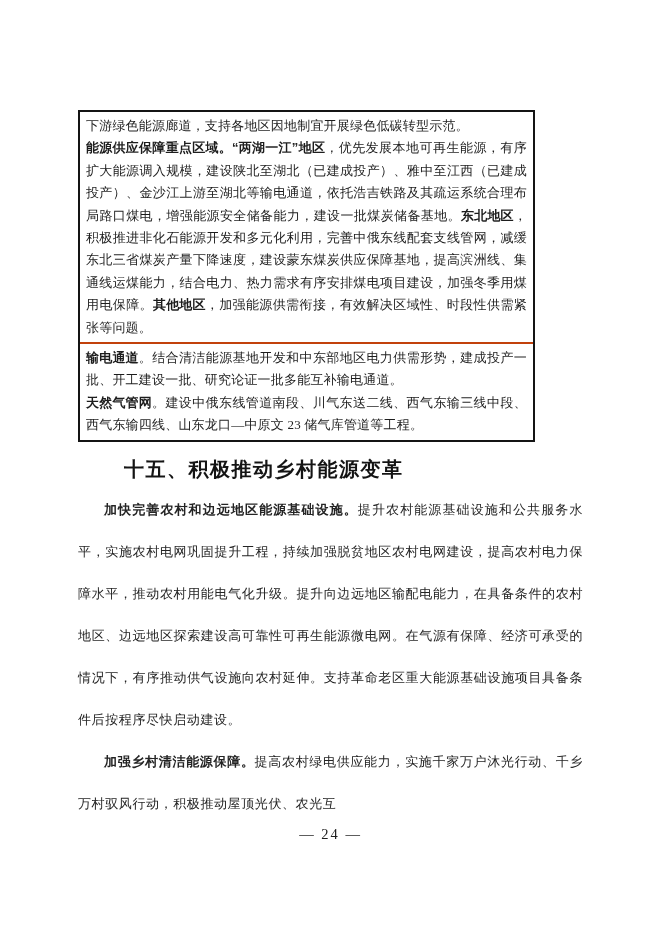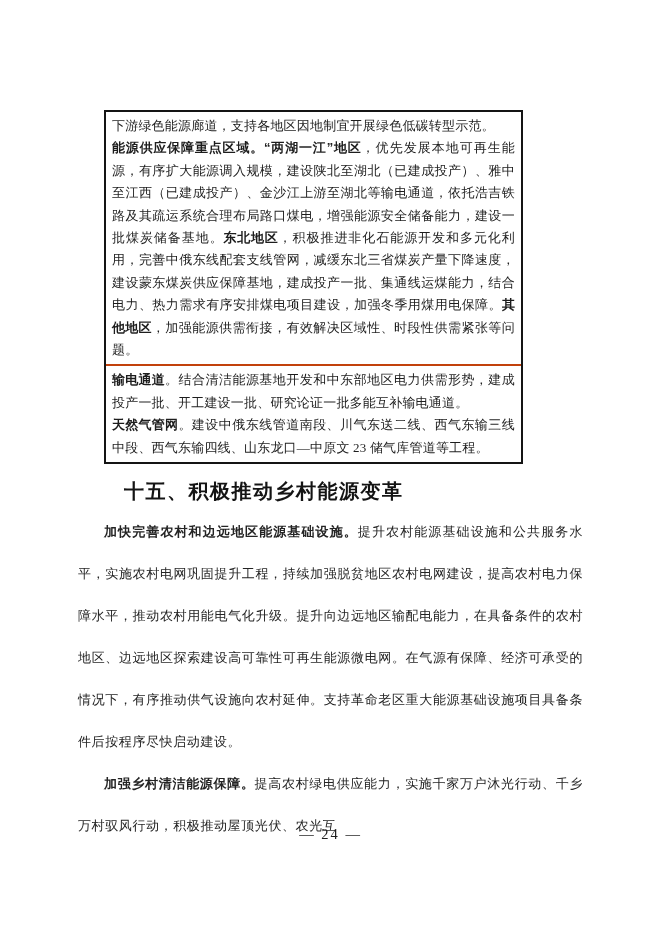--- a/index.html
+++ b/index.html
@@ -13,24 +13,23 @@
     overflow: hidden;
   }
   .content {
     position: absolute;
     left: 78px;
     top: 110px;
     width: 505px;
   }
   
   .info-table {
-    width: 419px;
+    width: 457px;
     border: 2px solid #141414;
     box-sizing: border-box;
-    margin-left: 26px;
   }
   .info-cell {
     padding: 3px 6px 3px 6px;
   }
   .info-cell + .info-cell {
     border-top: 2px solid #c2410c;
   }
   .info-cell p {
     margin: 0;
     font-size: 13px;
@@ -74,21 +73,21 @@
 </style>
 </head>
 <body>
 
 <div class="page">
   <div class="content">
 
     <div class="info-table">
       <div class="info-cell">
         <p><span>下游绿色能源廊道，支持各地区因地制宜开展绿色低碳转型示范。</span></p>
-        <p><span class="b">能源供应保障重点区域。“两湖一江”地区</span><span>，优先发展本地可再生能源，有序扩大能源调入规模，建设陕北至湖北（已建成投产）、雅中至江西（已建成投产）、金沙江上游至湖北等输电通道，依托浩吉铁路及其疏运系统合理布局路口煤电，增强能源安全储备能力，建设一批煤炭储备基地。</span><span class="b">东北地区</span><span>，积极推进非化石能源开发和多元化利用，完善中俄东线配套支线管网，减缓东北三省煤炭产量下降速度，建设蒙东煤炭供应保障基地，建成投产一批、集通线运煤能力，结合电力、热力需求有序安排煤电项目建设，加强冬季用煤用电保障。</span><span class="b">其他地区</span><span>，加强能源供需衔接，有效解决区域性、时段性供需紧张等问题。</span></p>
+        <p><span class="b">能源供应保障重点区域。“两湖一江”地区</span><span>，优先发展本地可再生能源，有序扩大能源调入规模，建设陕北至湖北（已建成投产）、雅中至江西（已建成投产）、金沙江上游至湖北等输电通道，依托浩吉铁路及其疏运系统合理布局路口煤电，增强能源安全储备能力，建设一批煤炭储备基地。</span><span class="b">东北地区</span><span>，积极推进非化石能源开发和多元化利用，完善中俄东线配套支线管网，减缓东北三省煤炭产量下降速度，建设蒙东煤炭供应保障基地，提高滨洲线、集通线运煤能力，结合电力、热力需求有序安排煤电项目建设，加强冬季用煤用电保障。</span><span class="b">其他地区</span><span>，加强能源供需衔接，有效解决区域性、时段性供需紧张等问题。</span></p>
       </div>
       <div class="info-cell">
         <p><span class="b">输电通道</span><span>。结合清洁能源基地开发和中东部地区电力供需形势，建成投产一批、开工建设一批、研究论证一批多能互补输电通道。</span></p>
         <p><span class="b">天然气管网</span><span>。建设中俄东线管道南段、川气东送二线、西气东输三线中段、西气东输四线、山东龙口—中原文 23 储气库管道等工程。</span></p>
       </div>
     </div>
 
     <h2 class="section-heading">十五、积极推动乡村能源变革</h2>
 
     <div class="body-block">

